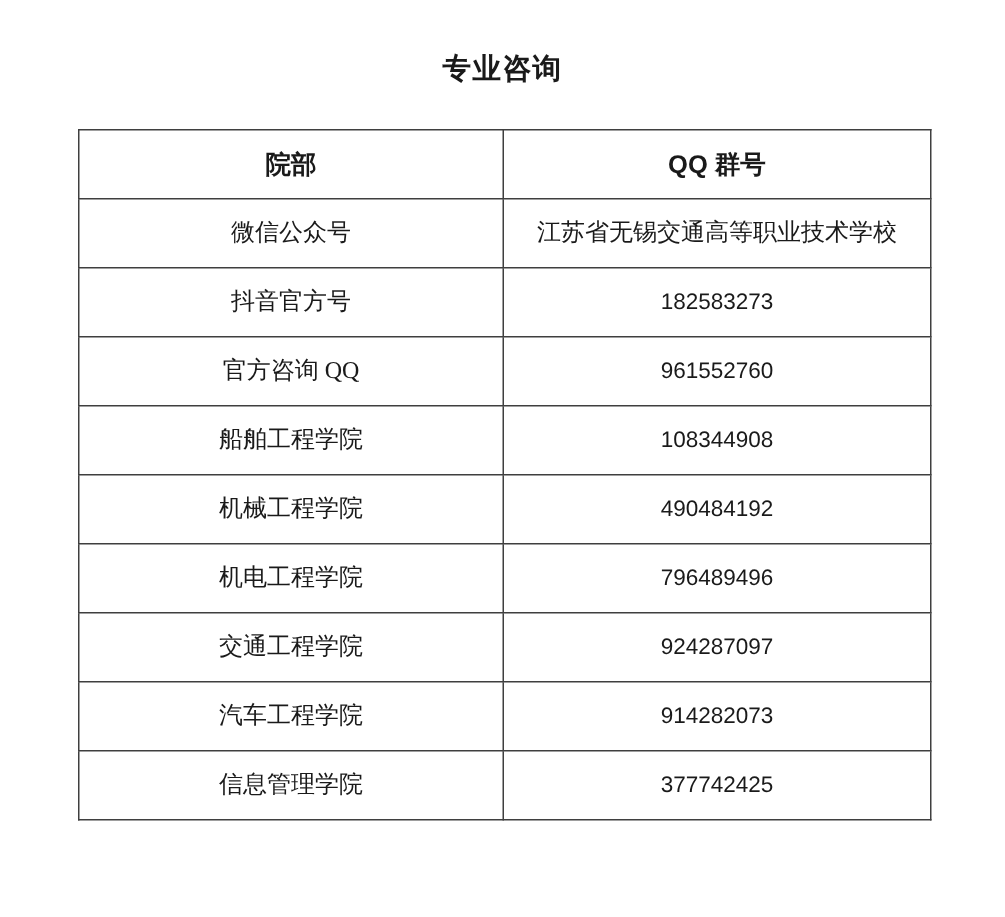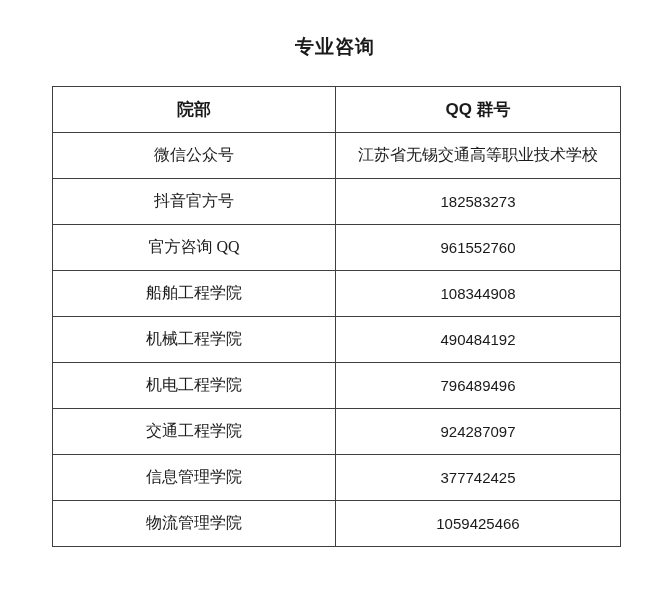--- a/index.html
+++ b/index.html
@@ -104,23 +104,23 @@
       </tr>
       <tr>
         <td class="dept">机电工程学院</td>
         <td class="qq">796489496</td>
       </tr>
       <tr>
         <td class="dept">交通工程学院</td>
         <td class="qq">924287097</td>
       </tr>
       <tr>
+        <td class="dept">汽车工程学院</td>
+        <td class="qq">914282073</td>
+      </tr>
+      <tr>
         <td class="dept">信息管理学院</td>
         <td class="qq">377742425</td>
-      </tr>
-      <tr>
-        <td class="dept">物流管理学院</td>
-        <td class="qq">1059425466</td>
       </tr>
     </tbody>
   </table>
 
 </div>
 
 </body></html>

